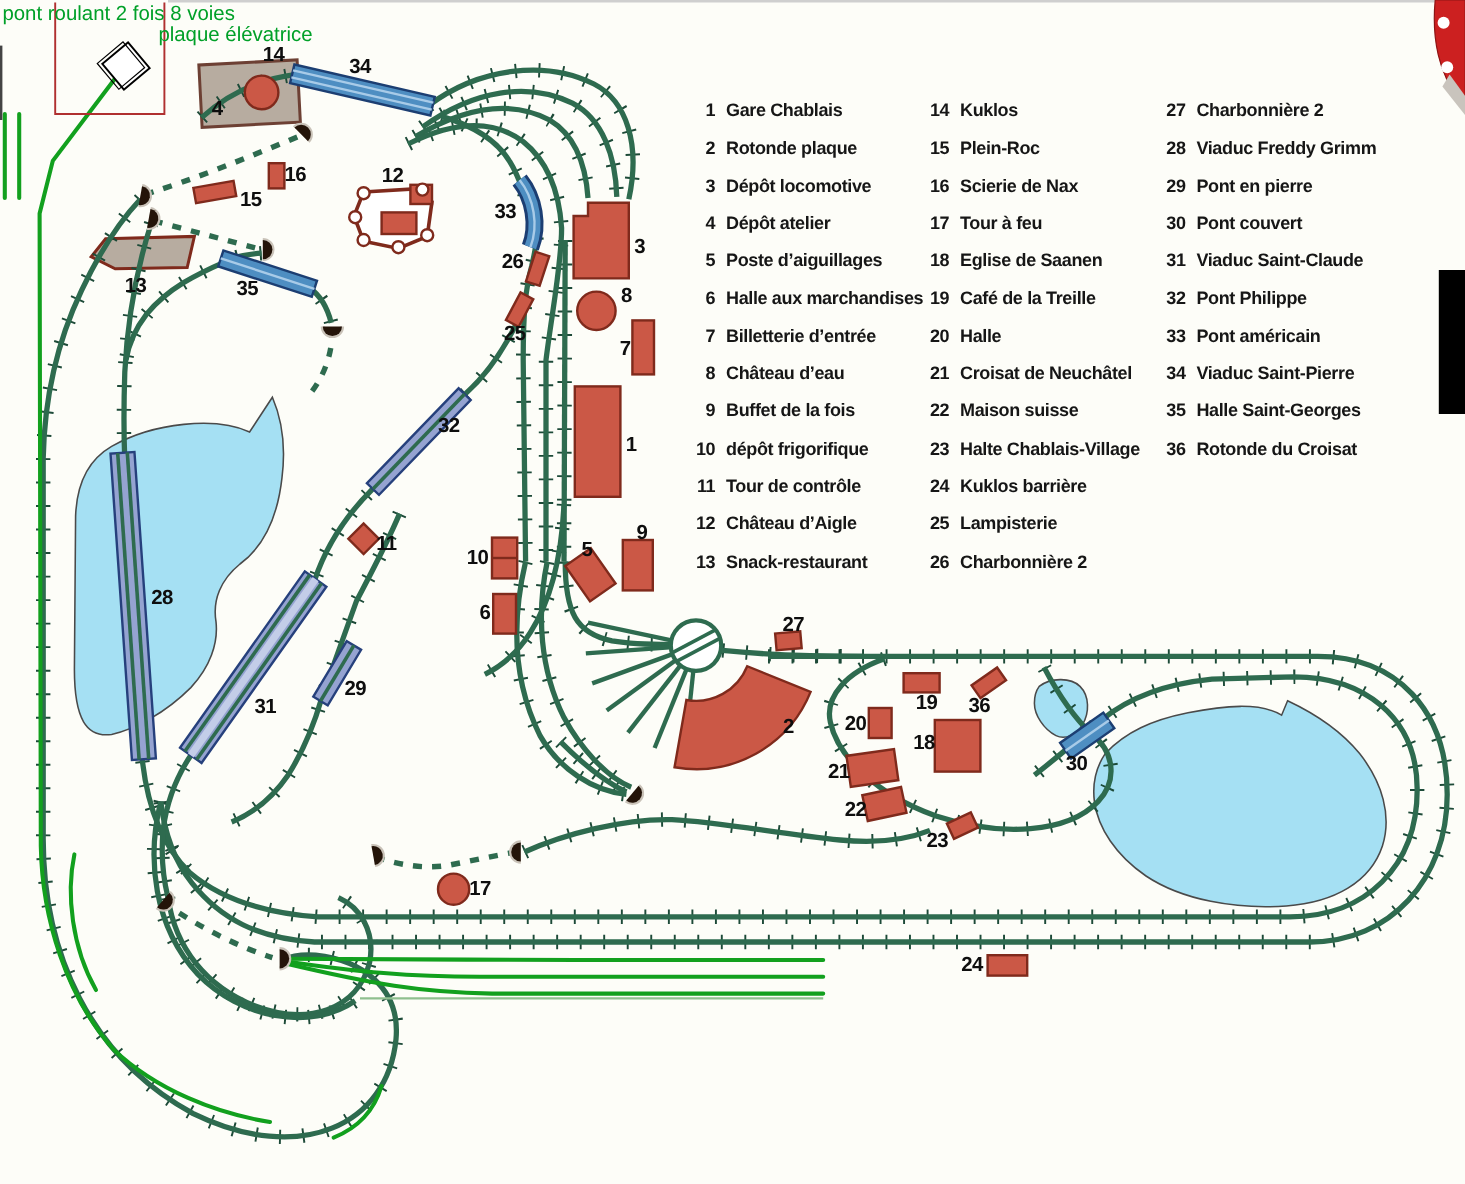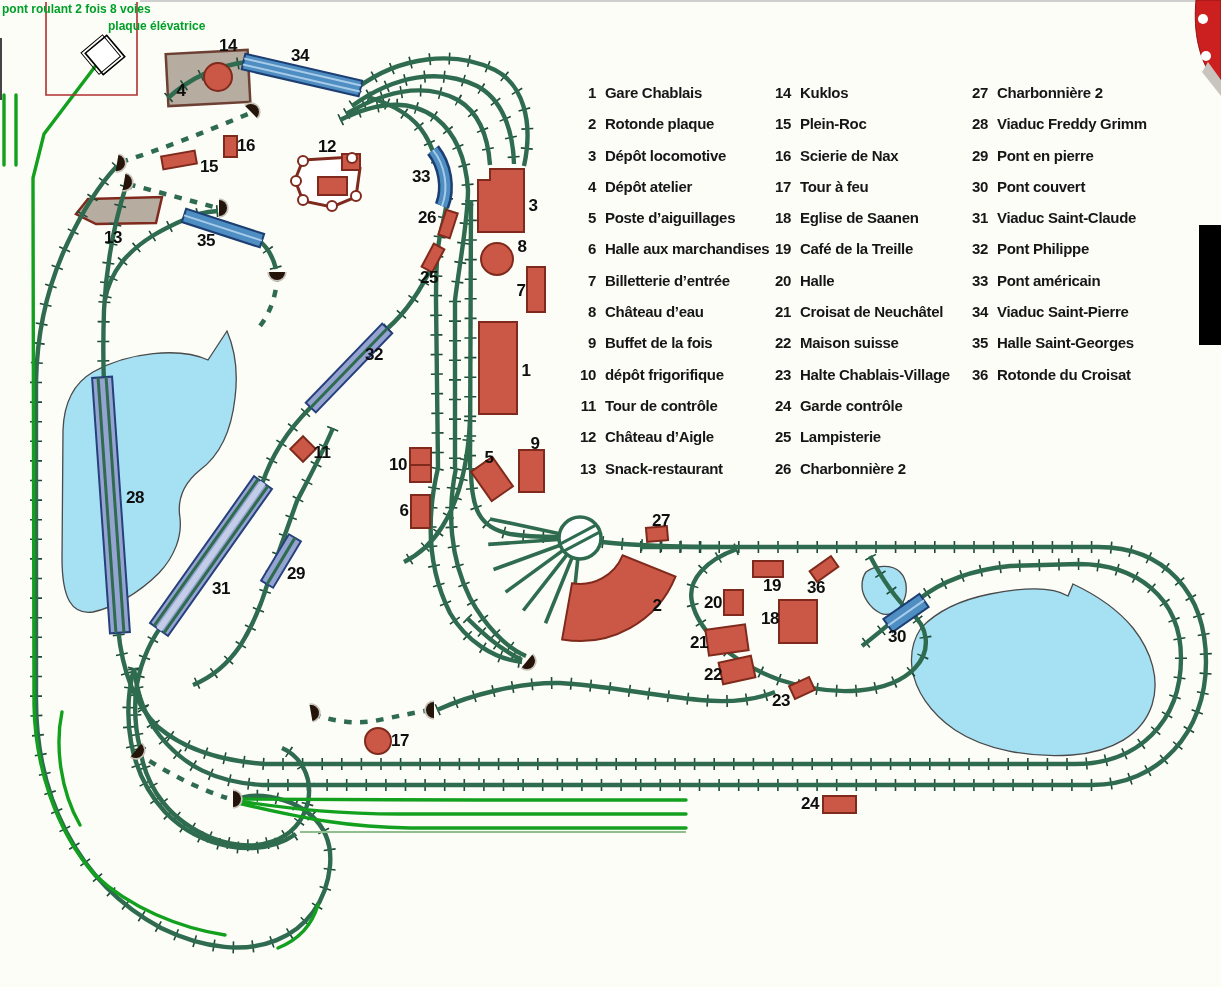--- a/index.html
+++ b/index.html
@@ -27,22 +27,22 @@
   .portal-r{fill:none;stroke:#c9c2b8;stroke-width:3.5;}
   
   .mlab{position:absolute;transform:translate(-50%,-50%);font-weight:700;
         font-size:17px;color:#0e0e0e;letter-spacing:-0.5px;white-space:nowrap;}
   .legend{position:absolute;left:0;top:0;width:100%;height:100%;pointer-events:none;}
   .legend-col{position:absolute;top:84px;}
   .legend-col.c1{left:552px;} .legend-col.c2{left:747px;} .legend-col.c3{left:944px;}
   .lrow{height:31.3px;display:flex;align-items:flex-start;}
   .lnum{width:44px;text-align:right;margin-right:9px;font-size:15px;font-weight:600;color:#161616;letter-spacing:-0.3px;}
   .llab{font-size:15px;font-weight:600;color:#161616;letter-spacing:-0.3px;white-space:nowrap;}
-  .annot{position:absolute;font-size:12px;font-weight:700;color:#00a028;white-space:nowrap;}
-  #annot1{left:2px;top:2px;} #annot2{left:108px;top:19px;}
+  .annot{position:absolute;font-size:17px;font-weight:400;color:#00a028;white-space:nowrap;}
+  #annot1{left:2px;top:2px;} #annot2{left:132px;top:19px;}
   .blackbar{position:absolute;left:1199px;top:225px;width:22px;height:120px;background:#000;}
 </style>
 </head>
 <body>
 
 <div id="stage">
 
   <svg width="1221" height="987" viewBox="0 0 1221 987">
     <defs>
 
@@ -453,21 +453,21 @@
         <div class="lrow">
           <span class="lnum">22</span>
           <span class="llab">Maison suisse</span>
         </div>
         <div class="lrow">
           <span class="lnum">23</span>
           <span class="llab">Halte Chablais-Village</span>
         </div>
         <div class="lrow">
           <span class="lnum">24</span>
-          <span class="llab">Garde contrôle</span>
+          <span class="llab">Kuklos barrière</span>
         </div>
         <div class="lrow">
           <span class="lnum">25</span>
           <span class="llab">Lampisterie</span>
         </div>
         <div class="lrow">
           <span class="lnum">26</span>
           <span class="llab">Charbonnière 2</span>
         </div>
       </div>

